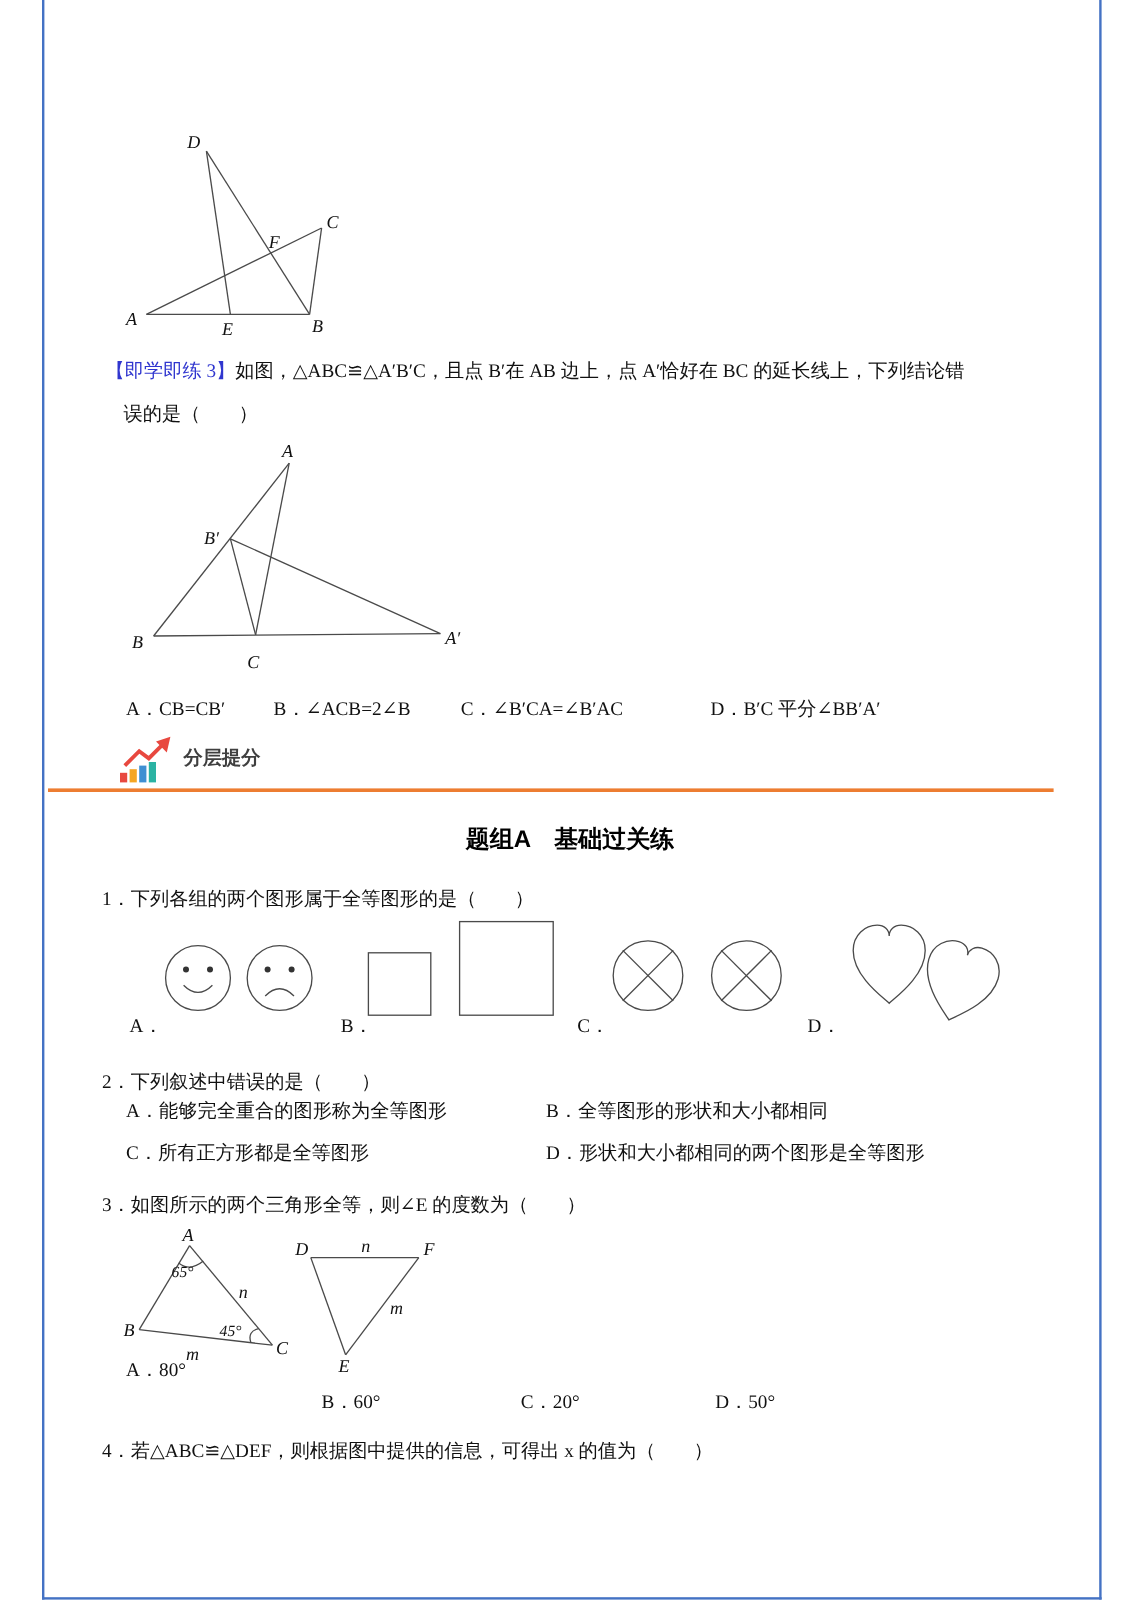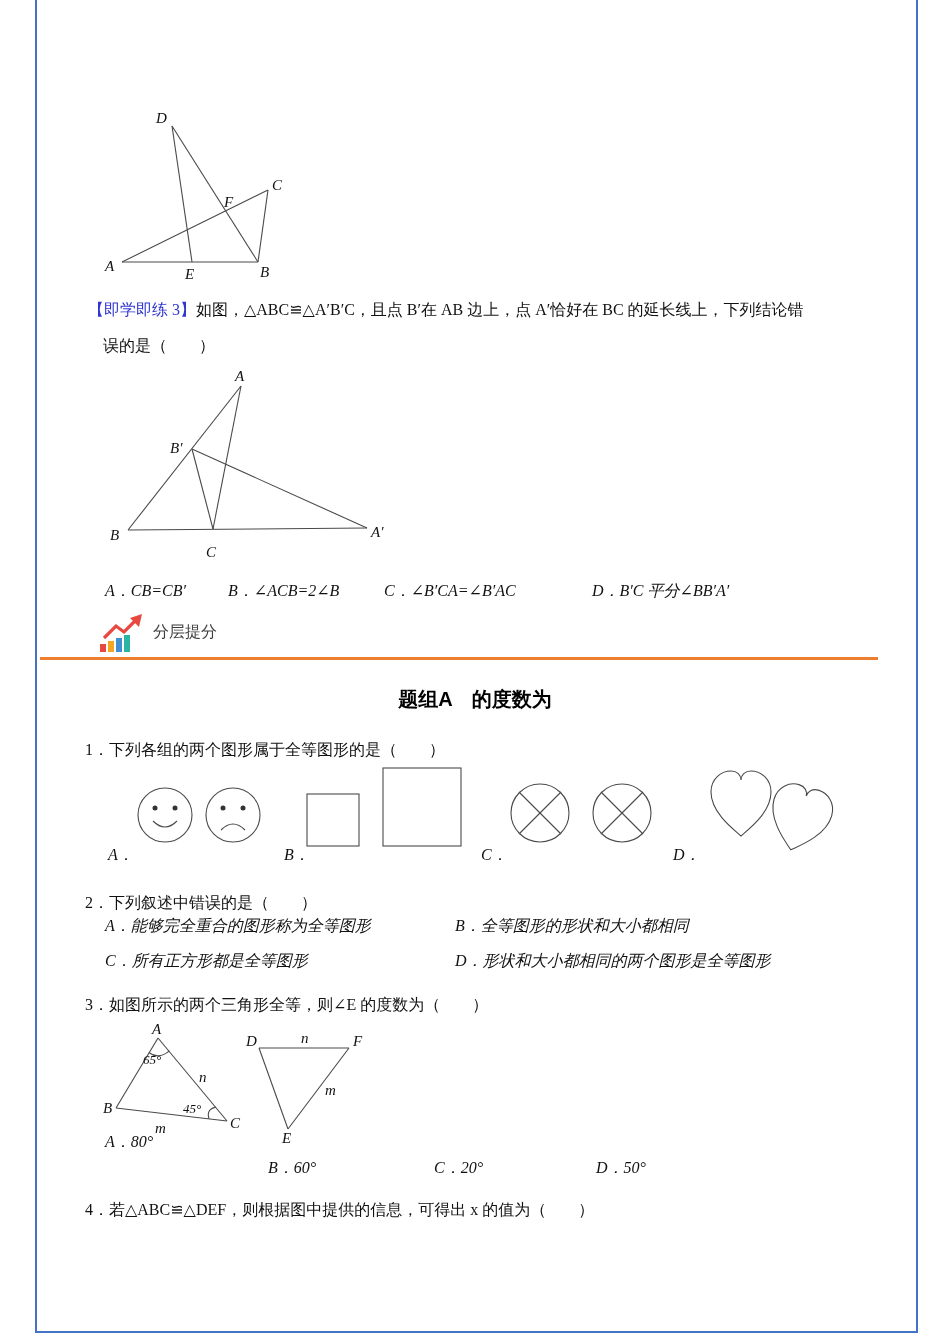--- a/index.html
+++ b/index.html
@@ -9,25 +9,25 @@
     font-family:"Liberation Serif","DejaVu Serif",serif;
   }
   .page-frame{
     position:absolute;left:35px;top:-6px;width:879px;height:1337px;
     border-left:2px solid var(--frame-blue,#4472c4);
     border-right:2px solid var(--frame-blue,#4472c4);
     border-bottom:2px solid var(--frame-blue,#4472c4);
   }
   .textline{position:absolute;font-size:16px;line-height:1.45;white-space:nowrap;color:#111;}
   .tag{color:var(--accent-blue,#3036cf);}
-  .opt{position:absolute;font-size:16px;white-space:nowrap;color:#111;font-style:italic;}
+  .opt{position:absolute;font-size:16px;white-space:nowrap;color:#111;}
   .divider{position:absolute;background:var(--divider-orange,#ed7d31);}
   .icon-label{
     position:absolute;font-family:"Liberation Sans","DejaVu Sans",sans-serif;
-    font-weight:normal;font-size:16px;color:#3f3f3f;
+    font-weight:bold;font-size:16px;color:#3f3f3f;
   }
   .group-title{
     position:absolute;left:0;width:950px;text-align:center;
     font-family:"Liberation Sans","DejaVu Sans",sans-serif;
     font-weight:bold;font-size:20px;color:#000;
   }
   svg.fig{position:absolute;overflow:visible;}
   .fig .ln{stroke:#4a4a4a;stroke-width:1.1;fill:none;}
   .fig .dot{fill:#333;stroke:none;}
   .fig text{font-family:"Liberation Serif","DejaVu Serif",serif;font-style:italic;font-size:15px;fill:#111;stroke:none;}
@@ -85,21 +85,21 @@
     <rect x="2" y="30" width="6" height="8" fill="#e8483f"></rect>
     <rect x="10" y="27" width="6" height="11" fill="#f5a623"></rect>
     <rect x="18" y="24" width="6" height="14" fill="#3f8fd2"></rect>
     <rect x="26" y="21" width="6" height="17" fill="#2bb3a3"></rect>
     <polyline points="6,24 18,12 26,18 40,4" stroke="#e8483f" stroke-width="3.2" fill="none"></polyline>
     <polygon points="44,0 32,4 41,13" fill="#e8483f"></polygon>
   </svg>
   <span class="icon-label" style="left:153px;top:622px">分层提分</span>
   <div class="divider" style="left:40px;top:657px;width:838px;height:3px"></div>
 
-  <div class="group-title" style="top:686px">题组A　的度数为</div>
+  <div class="group-title" style="top:686px">题组A　基础过关练</div>
 
   <div class="textline" style="left:85px;top:738px">1．下列各组的两个图形属于全等图形的是（　　）</div>
 
   <svg class="fig" style="left:95px;top:763px" width="760" height="94" viewBox="95 763 760 94">
 
     <g>
       <circle class="ln" cx="165" cy="815" r="27"></circle>
       <circle class="dot" cx="155" cy="808" r="2.5"></circle>
       <circle class="dot" cx="175" cy="808" r="2.5"></circle>
       <path class="ln" d="M153 821 Q165 833 177 821"></path>

